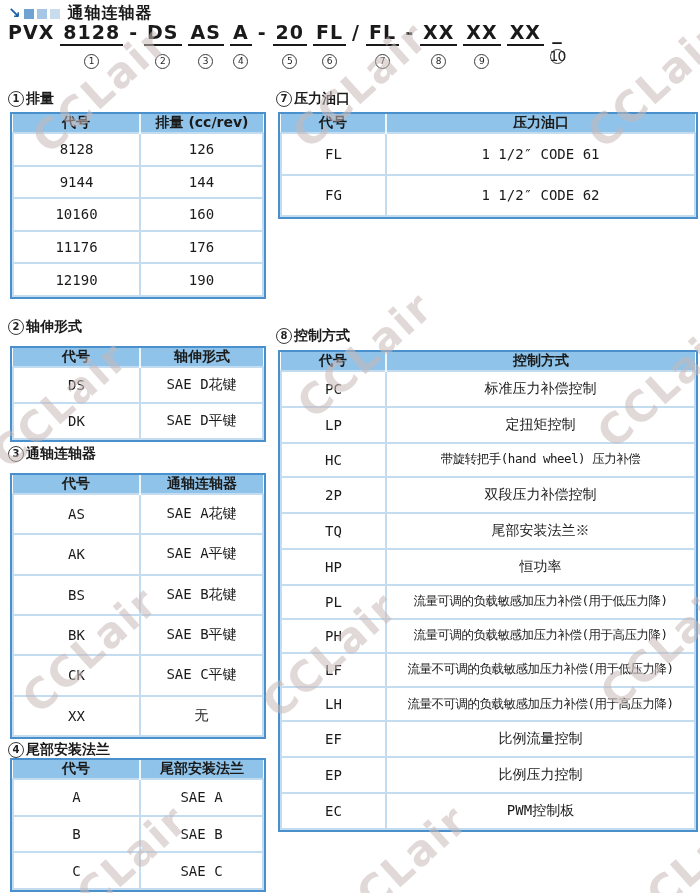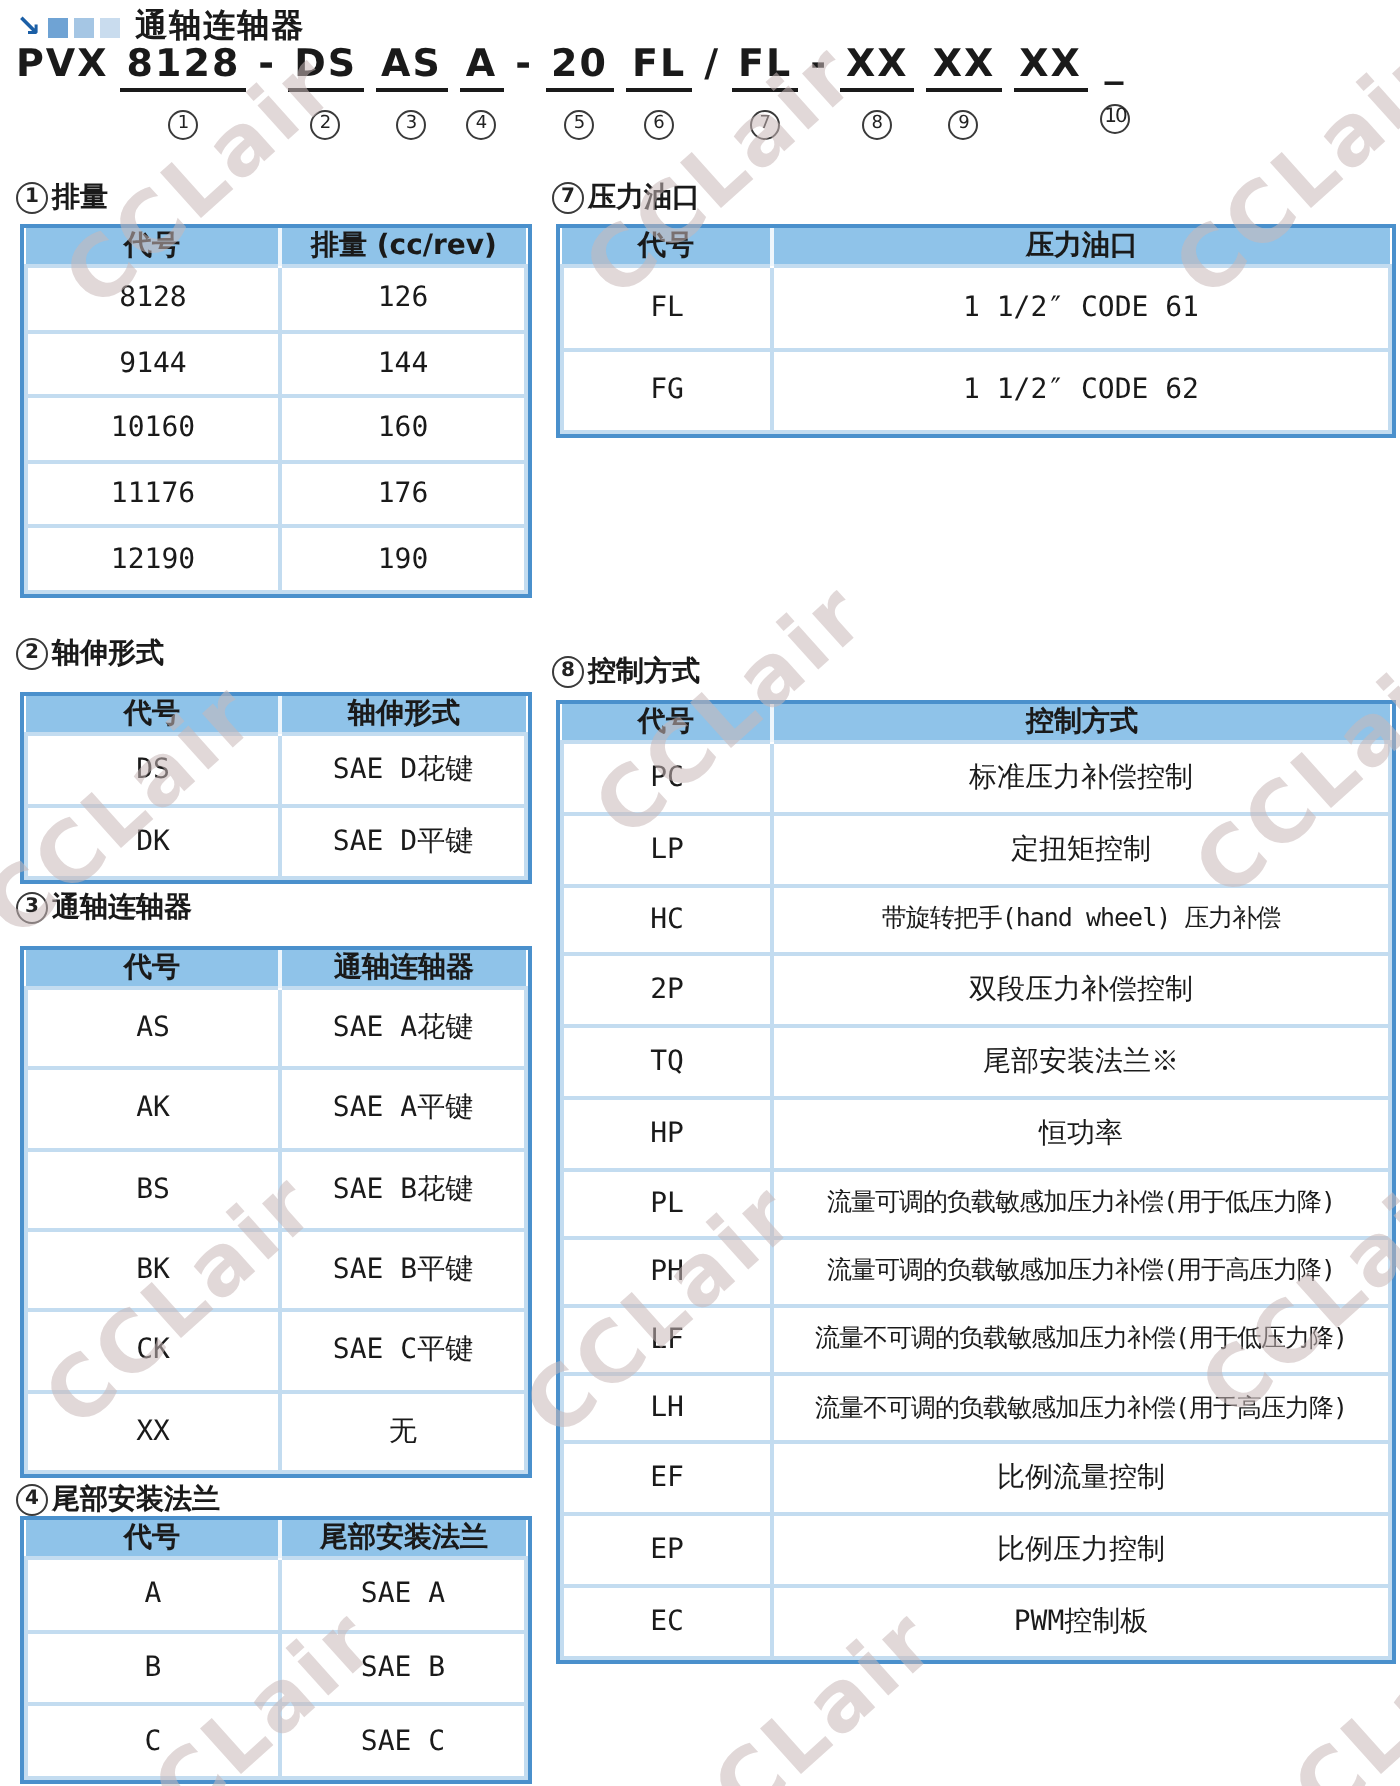--- a/index.html
+++ b/index.html
@@ -28,21 +28,21 @@
   .model-line{position:absolute;left:8px;top:21px;display:flex;align-items:flex-start;gap:6px;z-index:2;}
   .seg{display:flex;flex-direction:column;align-items:center;}
   .seg-text{font-size:19px;font-weight:bold;letter-spacing:1px;line-height:22px;white-space:pre;}
   .seg-text.u{border-bottom:2px solid #1a1a1a;padding:0 3px 1px 3px;}
   .seg-circ{margin-top:3px;height:15px;}
   .circ{
     display:inline-flex;align-items:center;justify-content:center;
     width:13px;height:13px;border:1px solid #3a3a3a;border-radius:50%;
     font-size:9px;line-height:1;color:#222;background:#fff;
   }
-  .circ.two{font-size:10px;letter-spacing:-1px;}
+  .circ.two{font-size:14px;letter-spacing:-1px;}
   
   .section-title{
     position:absolute;display:flex;align-items:center;gap:2px;
     font-size:14px;font-weight:bold;z-index:2;white-space:nowrap;
   }
   .section-title .circ{width:14px;height:14px;font-size:10px;}
   .tbl-wrap{position:absolute;border:2px solid #4a90cc;background:#fff;z-index:2;}
   table{border-collapse:collapse;width:100%;height:100%;table-layout:fixed;}
   th{
     background:#8fc3e9;font-size:14px;font-weight:bold;

